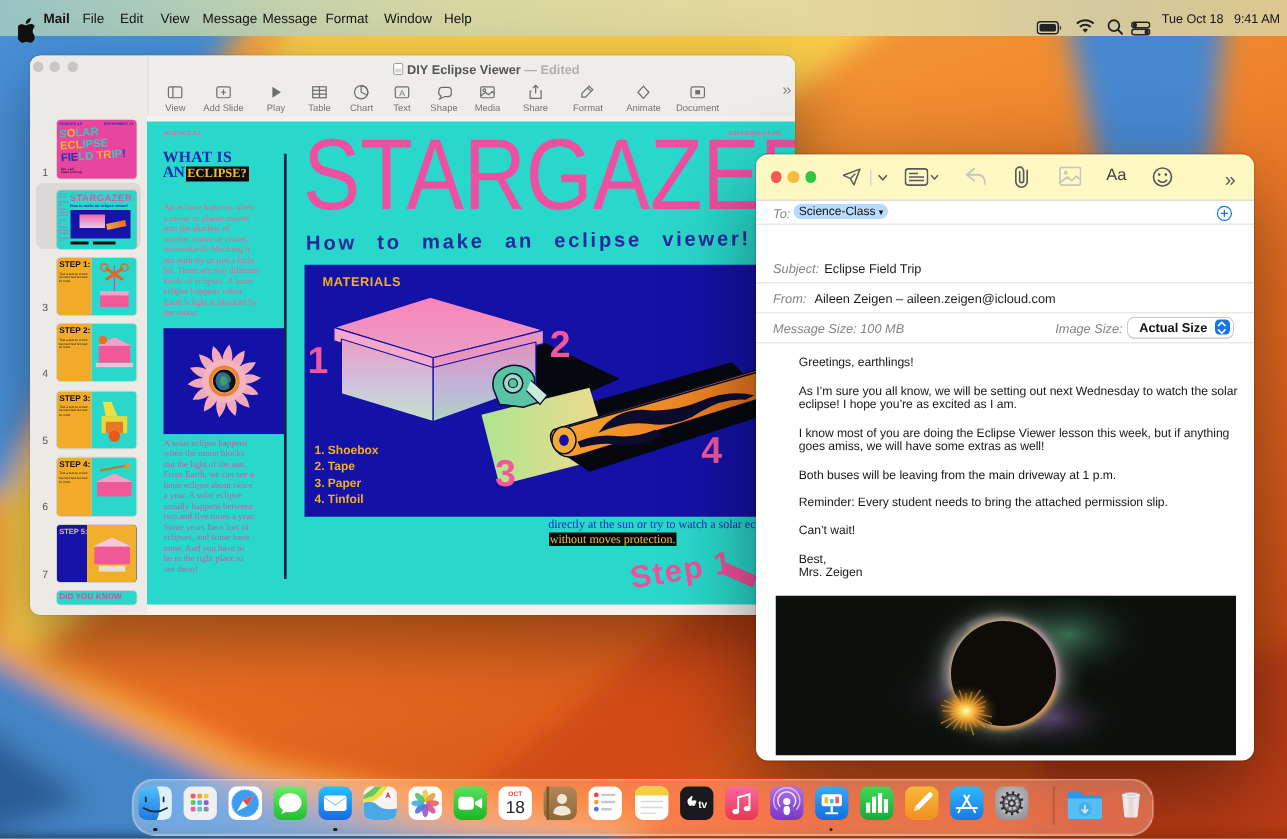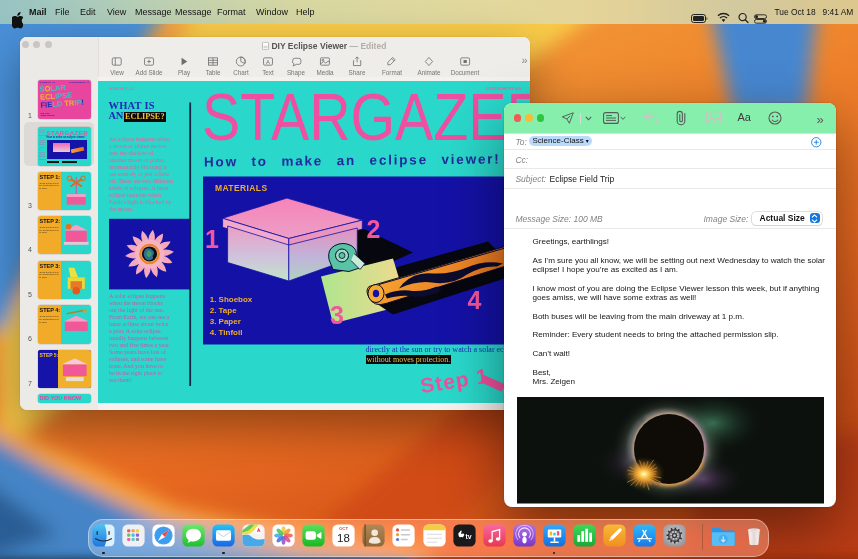--- a/index.html
+++ b/index.html
@@ -30,21 +30,21 @@
 #sel{position:absolute;left:4px;top:85.2px;width:70px;height:44px;border-radius:5px;background:#dcd9d6;}
 #kslide{font-family:"Liberation Serif",serif;}
 .sp{position:absolute;font-size:6px;line-height:7px;width:70px;letter-spacing:-0.02px;}
 #stg{position:absolute;left:104px;top:-2.2px;font-family:"Liberation Sans",sans-serif;font-size:67px;color:#ee4fa0;letter-spacing:0px;white-space:nowrap;transform:scaleX(0.855);transform-origin:left;}
 #howto{position:absolute;left:106px;top:72px;font-family:"Liberation Sans",sans-serif;font-size:13.5px;font-weight:700;color:#232a9e;letter-spacing:1.8px;word-spacing:8px;white-space:nowrap;transform:rotate(-0.6deg);}
 #matsvg{position:absolute;left:0;top:0;}
 .bt{position:absolute;font-size:8px;line-height:10.1px;color:#1b2cb8;white-space:nowrap;}
 .hl{background:#0a0a0a;color:#e8c050;margin:0 2px;padding:0 1px;}
 #step1{position:absolute;left:322px;top:288px;font-family:"Liberation Sans",sans-serif;font-size:21px;font-weight:700;color:#f0509c;transform:rotate(-9deg);letter-spacing:1px;}
 #mw{position:absolute;left:503.5px;top:102.5px;width:332.5px;height:404.5px;border-radius:8px;overflow:hidden;background:#fff;box-shadow:0 22px 60px rgba(0,0,0,0.45),0 0 1.5px rgba(0,0,0,0.35);}
-#mtool{position:absolute;left:0;top:0;width:100%;height:31px;background:#86efac;border-bottom:1px solid #e2ddd9;box-sizing:border-box;}
+#mtool{position:absolute;left:0;top:0;width:100%;height:31px;background:#fef9c3;border-bottom:1px solid #e2ddd9;box-sizing:border-box;}
 #mw .tl{width:7.5px;height:7.5px;}
 .mico{position:absolute;}
 .mrow{position:absolute;left:0;width:100%;border-bottom:0.7px solid #ebe8e5;box-sizing:border-box;font-size:8.5px;}
 .mlbl{position:absolute;top:3.5px;color:#848484;font-style:italic;}
 .mval{position:absolute;color:#1a1a1a;}
 #token{position:absolute;left:25px;top:2px;height:10.5px;line-height:10.5px;padding:0 3px 0 4px;border-radius:5.5px;background:#b9dafa;color:#111;font-size:8px;}
 #mdrop{position:absolute;left:248px;top:3px;width:70px;height:13.5px;border-radius:4px;background:#fff;box-shadow:0 0 0 0.6px #c9c5c1,0 0.5px 1px rgba(0,0,0,0.12);font-size:8.5px;font-weight:700;color:#111;padding-left:8px;line-height:13.5px;box-sizing:border-box;}
 #mdbtn{position:absolute;right:1.7px;top:1.6px;width:10.3px;height:10.3px;border-radius:3px;background:#1576e0;display:flex;align-items:center;justify-content:center;}
 #mbody{position:absolute;left:13px;top:134.7px;font-size:8.1px;line-height:9.32px;color:#161616;letter-spacing:-0.02px;white-space:nowrap;margin-left:16px;}
 #mimg{position:absolute;left:13px;top:294.5px;}
@@ -444,26 +444,27 @@
   </div>
   <div class="mrow" style="top:31px;height:16.5px">
       <span class="mlbl" style="left:11.9px">To:</span>
     <span id="token">Science-Class <span style="font-size:6px">▾</span></span>
     <svg style="position:absolute;left:307.5px;top:3.5px" width="10.5" height="10.5" viewBox="0 0 11 11">
         <circle cx="5.5" cy="5.5" r="4.9" fill="none" stroke="#1576e0" stroke-width="0.9"></circle>
         <line x1="5.5" y1="3" x2="5.5" y2="8" stroke="#1576e0" stroke-width="0.9"></line>
         <line x1="3" y1="5.5" x2="8" y2="5.5" stroke="#1576e0" stroke-width="0.9"></line>
       </svg>
   </div>
-  <div class="mrow" style="top:47.5px;height:19.3px">
-      <span class="mlbl" style="left:11.9px;top:5px">Cc:</span>
-    </div>
   <div class="mrow" style="top:66.8px;height:19.9px">
       <span class="mlbl" style="left:11.9px;top:5px">Subject:</span>
       <span class="mval" style="left:46px;top:5px">Eclipse Field Trip</span>
+    </div>
+  <div class="mrow" style="top:86.7px;height:19.4px">
+      <span class="mlbl" style="left:11.9px;top:5px">From:</span>
+      <span class="mval" style="left:39.5px;top:5px">Aileen Zeigen – aileen.zeigen@icloud.com</span>
     </div>
   <div class="mrow" style="top:106.1px;height:20.7px">
       <span class="mlbl" style="left:11.9px;top:5.5px">Message Size: 100 MB</span>
       <span class="mlbl" style="left:200px;top:5.5px">Image Size:</span>
     <div id="mdrop">Actual Size<span id="mdbtn">
           <svg width="7" height="9" viewBox="0 0 7 9">
             <path d="M1 3.4 L3.5 0.8 L6 3.4 M1 5.6 L3.5 8.2 L6 5.6" fill="none" stroke="#fff" stroke-width="1.1" stroke-linejoin="round"></path>
           </svg>
         </span></div>
   </div>

